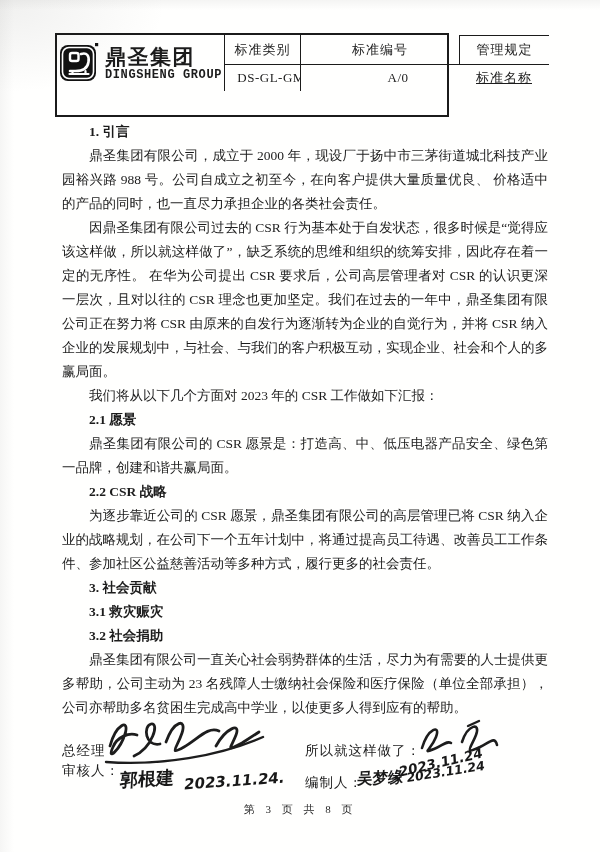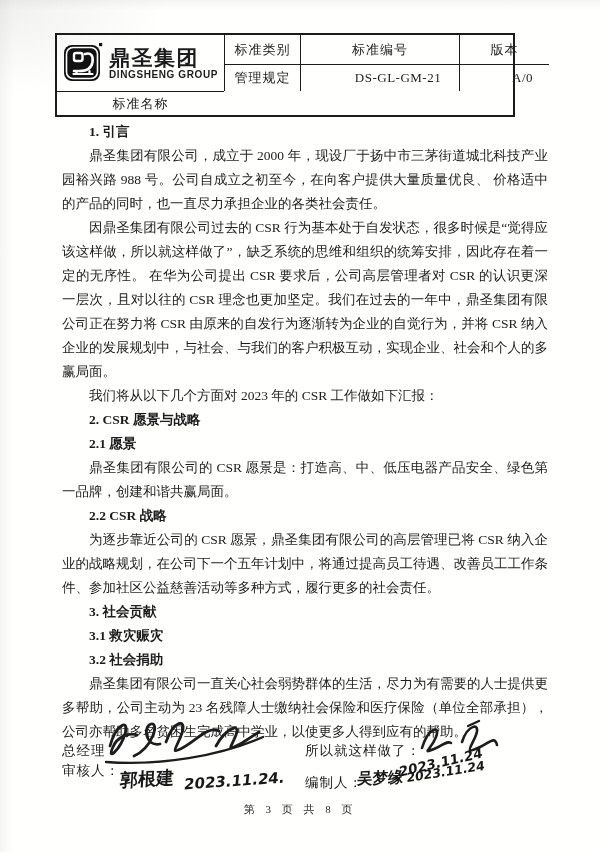--- a/index.html
+++ b/index.html
@@ -10,40 +10,40 @@
   .page::before{
     content:"";position:absolute;left:0;top:0;width:100%;height:100%;pointer-events:none;
     background:
       linear-gradient(90deg, rgba(120,120,118,0.07) 0, rgba(0,0,0,0) 14px),
       linear-gradient(180deg, rgba(150,150,148,0.10) 0, rgba(0,0,0,0) 10px),
       radial-gradient(220px 120px at 10px 8px, rgba(140,140,138,0.12), rgba(0,0,0,0) 70%);
   }
 
   
   .hdr{
-    position:absolute;left:55px;top:33px;width:460px;
+    position:absolute;left:55px;top:33px;width:394px;
     display:grid;
     grid-template-columns:167px 76px 159px 90px;
     grid-template-rows:29px 27px 24px;
     border:2px solid #1b1b1b;box-sizing:border-box;
   }
   .cell{
     display:flex;align-items:center;justify-content:center;
     font-size:13px;letter-spacing:1px;box-sizing:border-box;
     border-left:1.5px solid #1b1b1b;border-top:1.5px solid #1b1b1b;
     white-space:nowrap;overflow:hidden;
   }
-  .cell.nL{border-left:none;}
+  .cell.nL{border-left:none;text-decoration:underline;}
   .cell.nT{border-top:none;}
   .cell.mono{font-family:"Liberation Serif","DejaVu Serif",serif;letter-spacing:0.5px;padding-left:36px;}
   .logo-cell{grid-row:1/3;grid-column:1;display:flex;align-items:center;justify-content:center;gap:6px;border-left:none;border-top:none;}
   .title-cell{grid-column:2/5;font-size:14px;font-weight:600;letter-spacing:1px;}
   .brand-txt{display:flex;flex-direction:column;line-height:1;}
   .brand-cn{font-size:21px;font-weight:900;letter-spacing:1.5px;font-family:"Liberation Sans","DejaVu Sans",sans-serif;}
-  .brand-en{font-size:10px;font-weight:700;letter-spacing:0.6px;margin-top:2px;font-family:Liberation Sans, sans-serif;}
+  .brand-en{font-size:12px;font-weight:700;letter-spacing:0.6px;margin-top:2px;font-family:Liberation Mono, monospace;}
 
   
   .doc-body{
     position:absolute;left:62px;top:120px;width:486px;
     font-size:13.5px;line-height:24px;text-align:justify;
   }
   .doc-body p,.doc-body h3{margin:0;padding:0;text-indent:2em;font-size:13.5px;line-height:24px;}
   .doc-body h3{font-weight:700;text-align:left;}
 
   
@@ -80,35 +80,33 @@
         </svg>
       </span>
       <span class="brand-txt">
         <span class="brand-cn">鼎圣集团</span>
         <span class="brand-en">DINGSHENG GROUP</span>
       </span>
     </div>
 
     <div class="cell nT">标准类别</div>
     <div class="cell nT">标准编号</div>
-    <div class="cell nT">版本</div>
 
     <div class="cell">管理规定</div>
     <div class="cell mono">DS-GL-GM-21</div>
     <div class="cell mono">A/0</div>
 
     <div class="cell nL">标准名称</div>
   </div>
 
   <div class="doc-body">
     <h3>1. 引言</h3>
     <p>鼎圣集团有限公司，成立于 2000 年，现设厂于扬中市三茅街道城北科技产业园裕兴路 988 号。公司自成立之初至今，在向客户提供大量质量优良、 价格适中的产品的同时，也一直尽力承担企业的各类社会责任。</p>
     <p>因鼎圣集团有限公司过去的 CSR 行为基本处于自发状态，很多时候是“觉得应该这样做，所以就这样做了”，缺乏系统的思维和组织的统筹安排，因此存在着一定的无序性。 在华为公司提出 CSR 要求后，公司高层管理者对 CSR 的认识更深一层次，且对以往的 CSR 理念也更加坚定。我们在过去的一年中，鼎圣集团有限公司正在努力将 CSR 由原来的自发行为逐渐转为企业的自觉行为，并将 CSR 纳入企业的发展规划中，与社会、与我们的客户积极互动，实现企业、社会和个人的多赢局面。</p>
     <p>我们将从以下几个方面对 2023 年的 CSR 工作做如下汇报：</p>
-    <h3>2. CSR 愿景与战略</h3>
     <h3>2.1 愿景</h3>
     <p>鼎圣集团有限公司的 CSR 愿景是：打造高、中、低压电器产品安全、绿色第一品牌，创建和谐共赢局面。</p>
     <h3>2.2 CSR 战略</h3>
     <p>为逐步靠近公司的 CSR 愿景，鼎圣集团有限公司的高层管理已将 CSR 纳入企业的战略规划，在公司下一个五年计划中，将通过提高员工待遇、改善员工工作条件、参加社区公益慈善活动等多种方式，履行更多的社会责任。</p>
     <h3>3. 社会贡献</h3>
     <h3>3.1 救灾赈灾</h3>
     <h3>3.2 社会捐助</h3>
     <p>鼎圣集团有限公司一直关心社会弱势群体的生活，尽力为有需要的人士提供更多帮助，公司主动为 23 名残障人士缴纳社会保险和医疗保险（单位全部承担），公司亦帮助多名贫困生完成高中学业，以使更多人得到应有的帮助。</p>
   </div>
 

